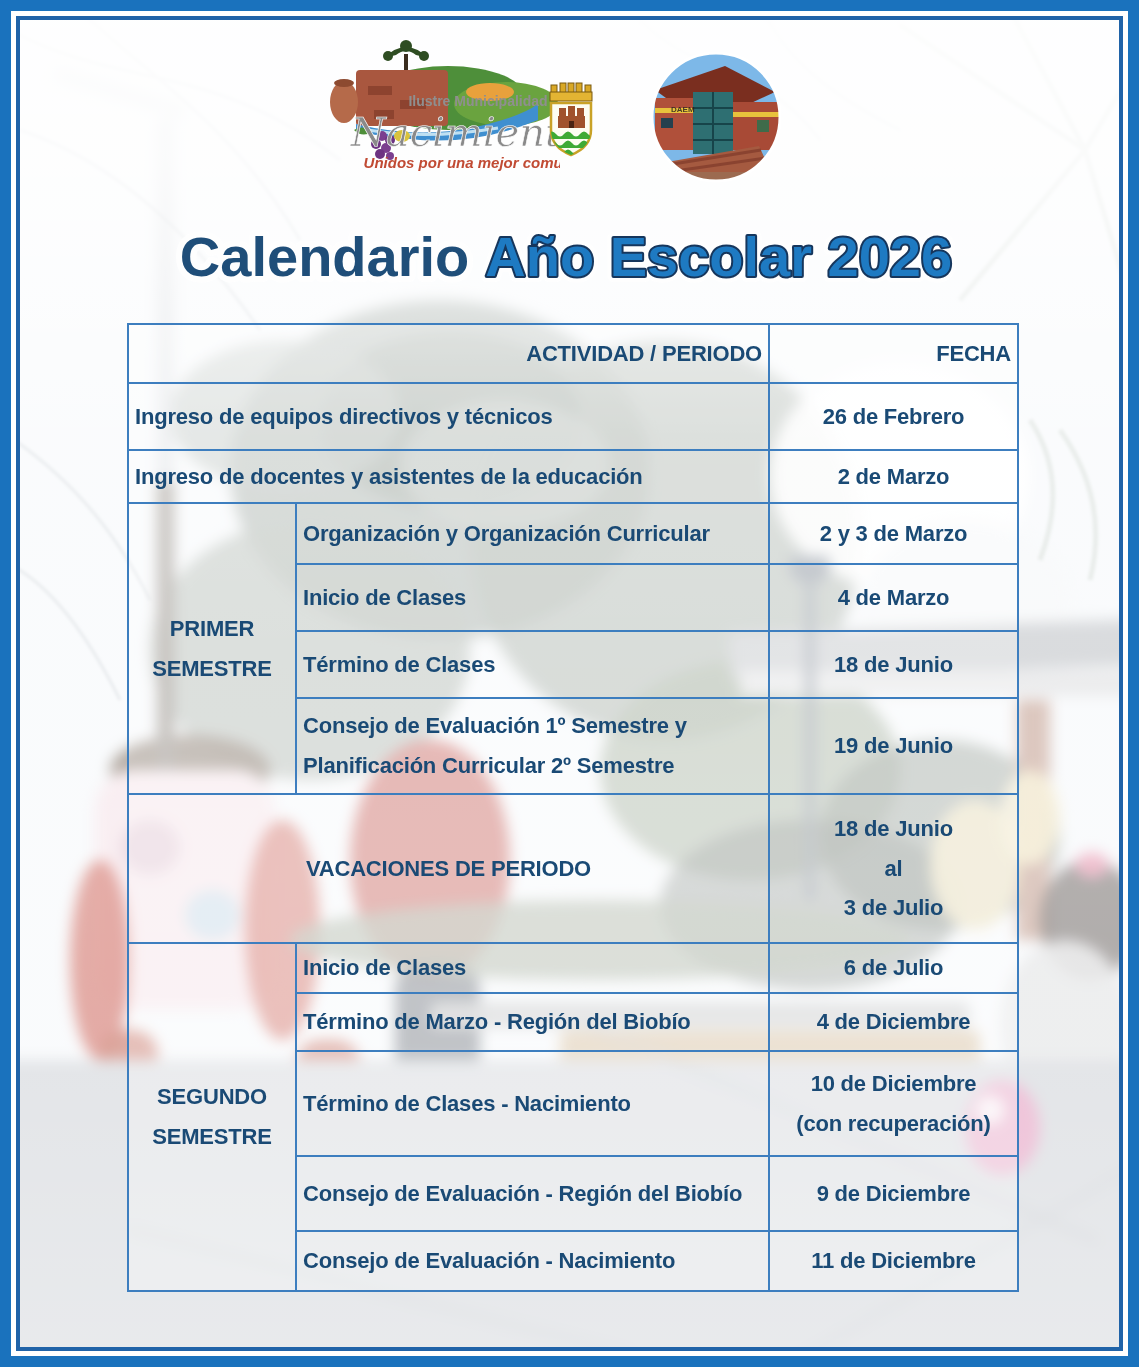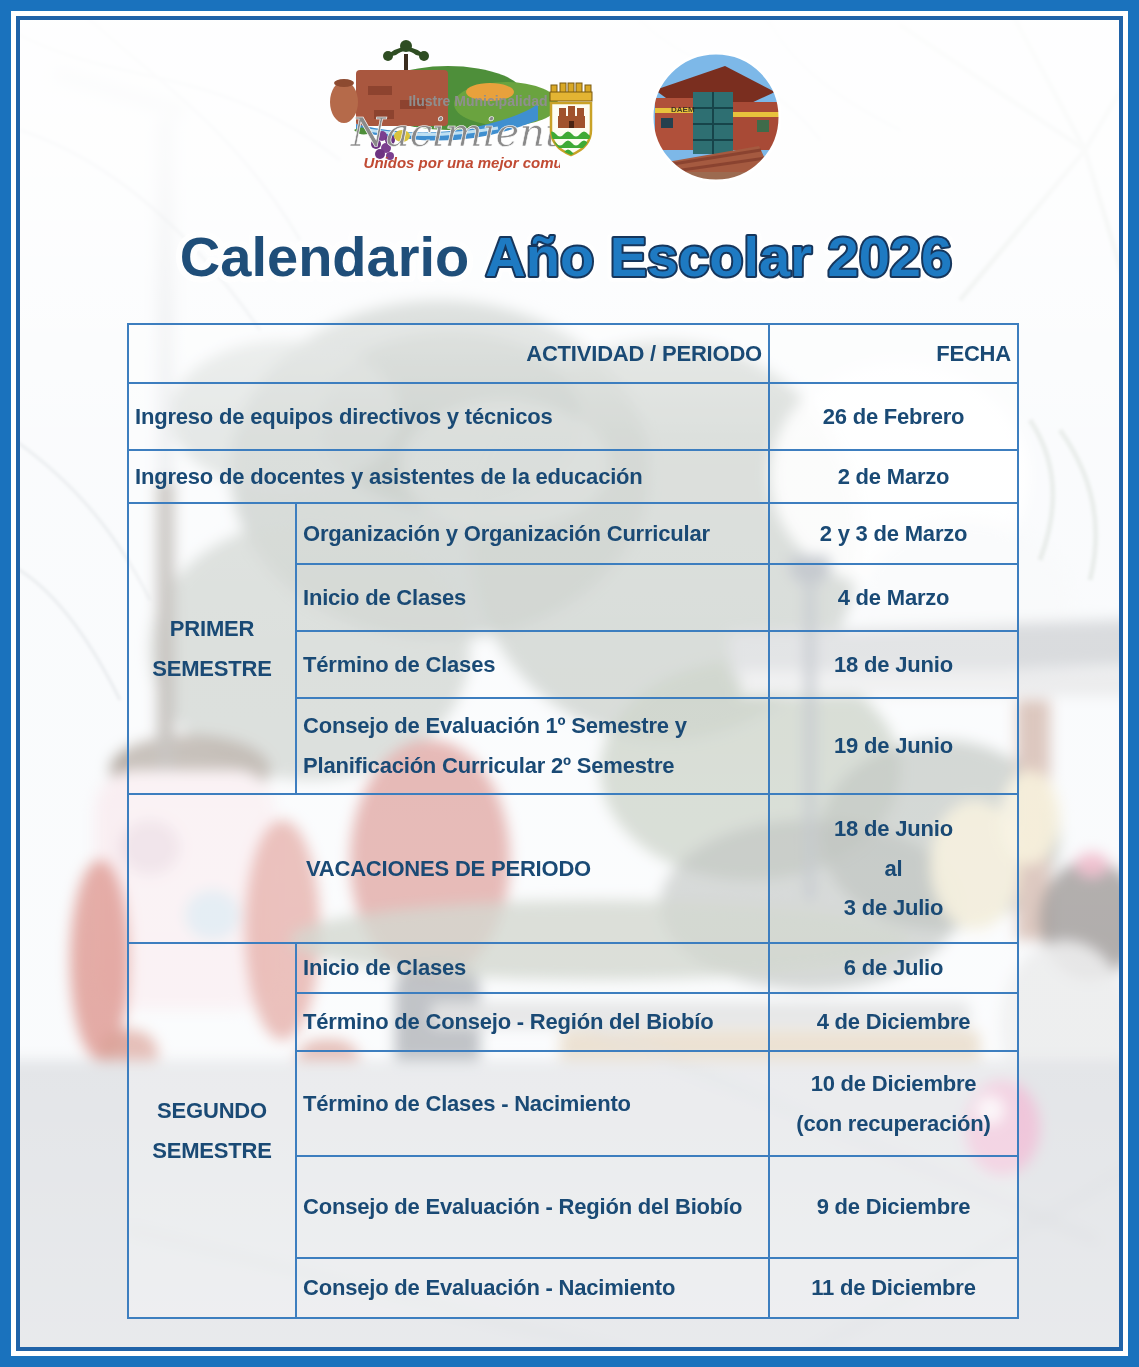--- a/index.html
+++ b/index.html
@@ -53,21 +53,21 @@
     line-height:1.8;letter-spacing:-.2px;
   }
   td.th{font-size:25px;text-align:right;letter-spacing:.2px;}
   td.act{text-align:left;padding-left:12px;}
   td.date{text-align:center;}
   td.sem{text-align:center;line-height:1.8;}
   td.vac{text-align:center;font-size:23px;letter-spacing:.3px;}
   td.vtop{vertical-align:top;padding-top:13px;}
   .h59{height:59px}.h52{height:67px}.h53{height:53px}.h61{height:61px}
   .h96{height:96px}.h149{height:149px}.h50{height:50px}.h58{height:58px}
-  .h87{height:105px}.h83{height:102px}.h60{height:60px}
+  .h87{height:105px}.h83{height:75px}.h60{height:60px}
 </style>
 </head>
 <body>
 
 <div class="photo">
 
   <div class="blob" style="left:230px;top:300px;width:420px;height:340px;background:#76837a;opacity:.8"></div>
   <div class="blob" style="left:470px;top:340px;width:390px;height:400px;background:#828f83;opacity:.8"></div>
   <div class="blob" style="left:150px;top:520px;width:320px;height:260px;background:#8d998f;opacity:.8"></div>
   <div class="blob" style="left:320px;top:330px;width:260px;height:180px;background:#6b7a6f;opacity:.8"></div>
@@ -298,21 +298,21 @@
       <div>al</div>
       <div>3 de Julio</div>
     </td>
   </tr>
   <tr class="h50">
     <td rowspan="5" class="sem">SEGUNDO SEMESTRE</td>
     <td class="act">Inicio de Clases</td>
     <td class="date">6 de Julio</td>
   </tr>
   <tr class="h58">
-    <td class="act">Término de Consejo - Región del Biobío</td>
+    <td class="act">Término de Marzo - Región del Biobío</td>
     <td class="date">4 de Diciembre</td>
   </tr>
   <tr class="h87">
     <td class="act">Término de Clases - Nacimiento</td>
     <td class="date">
       <div>10 de Diciembre</div>
       <div>(con recuperación)</div>
     </td>
   </tr>
   <tr class="h83">

